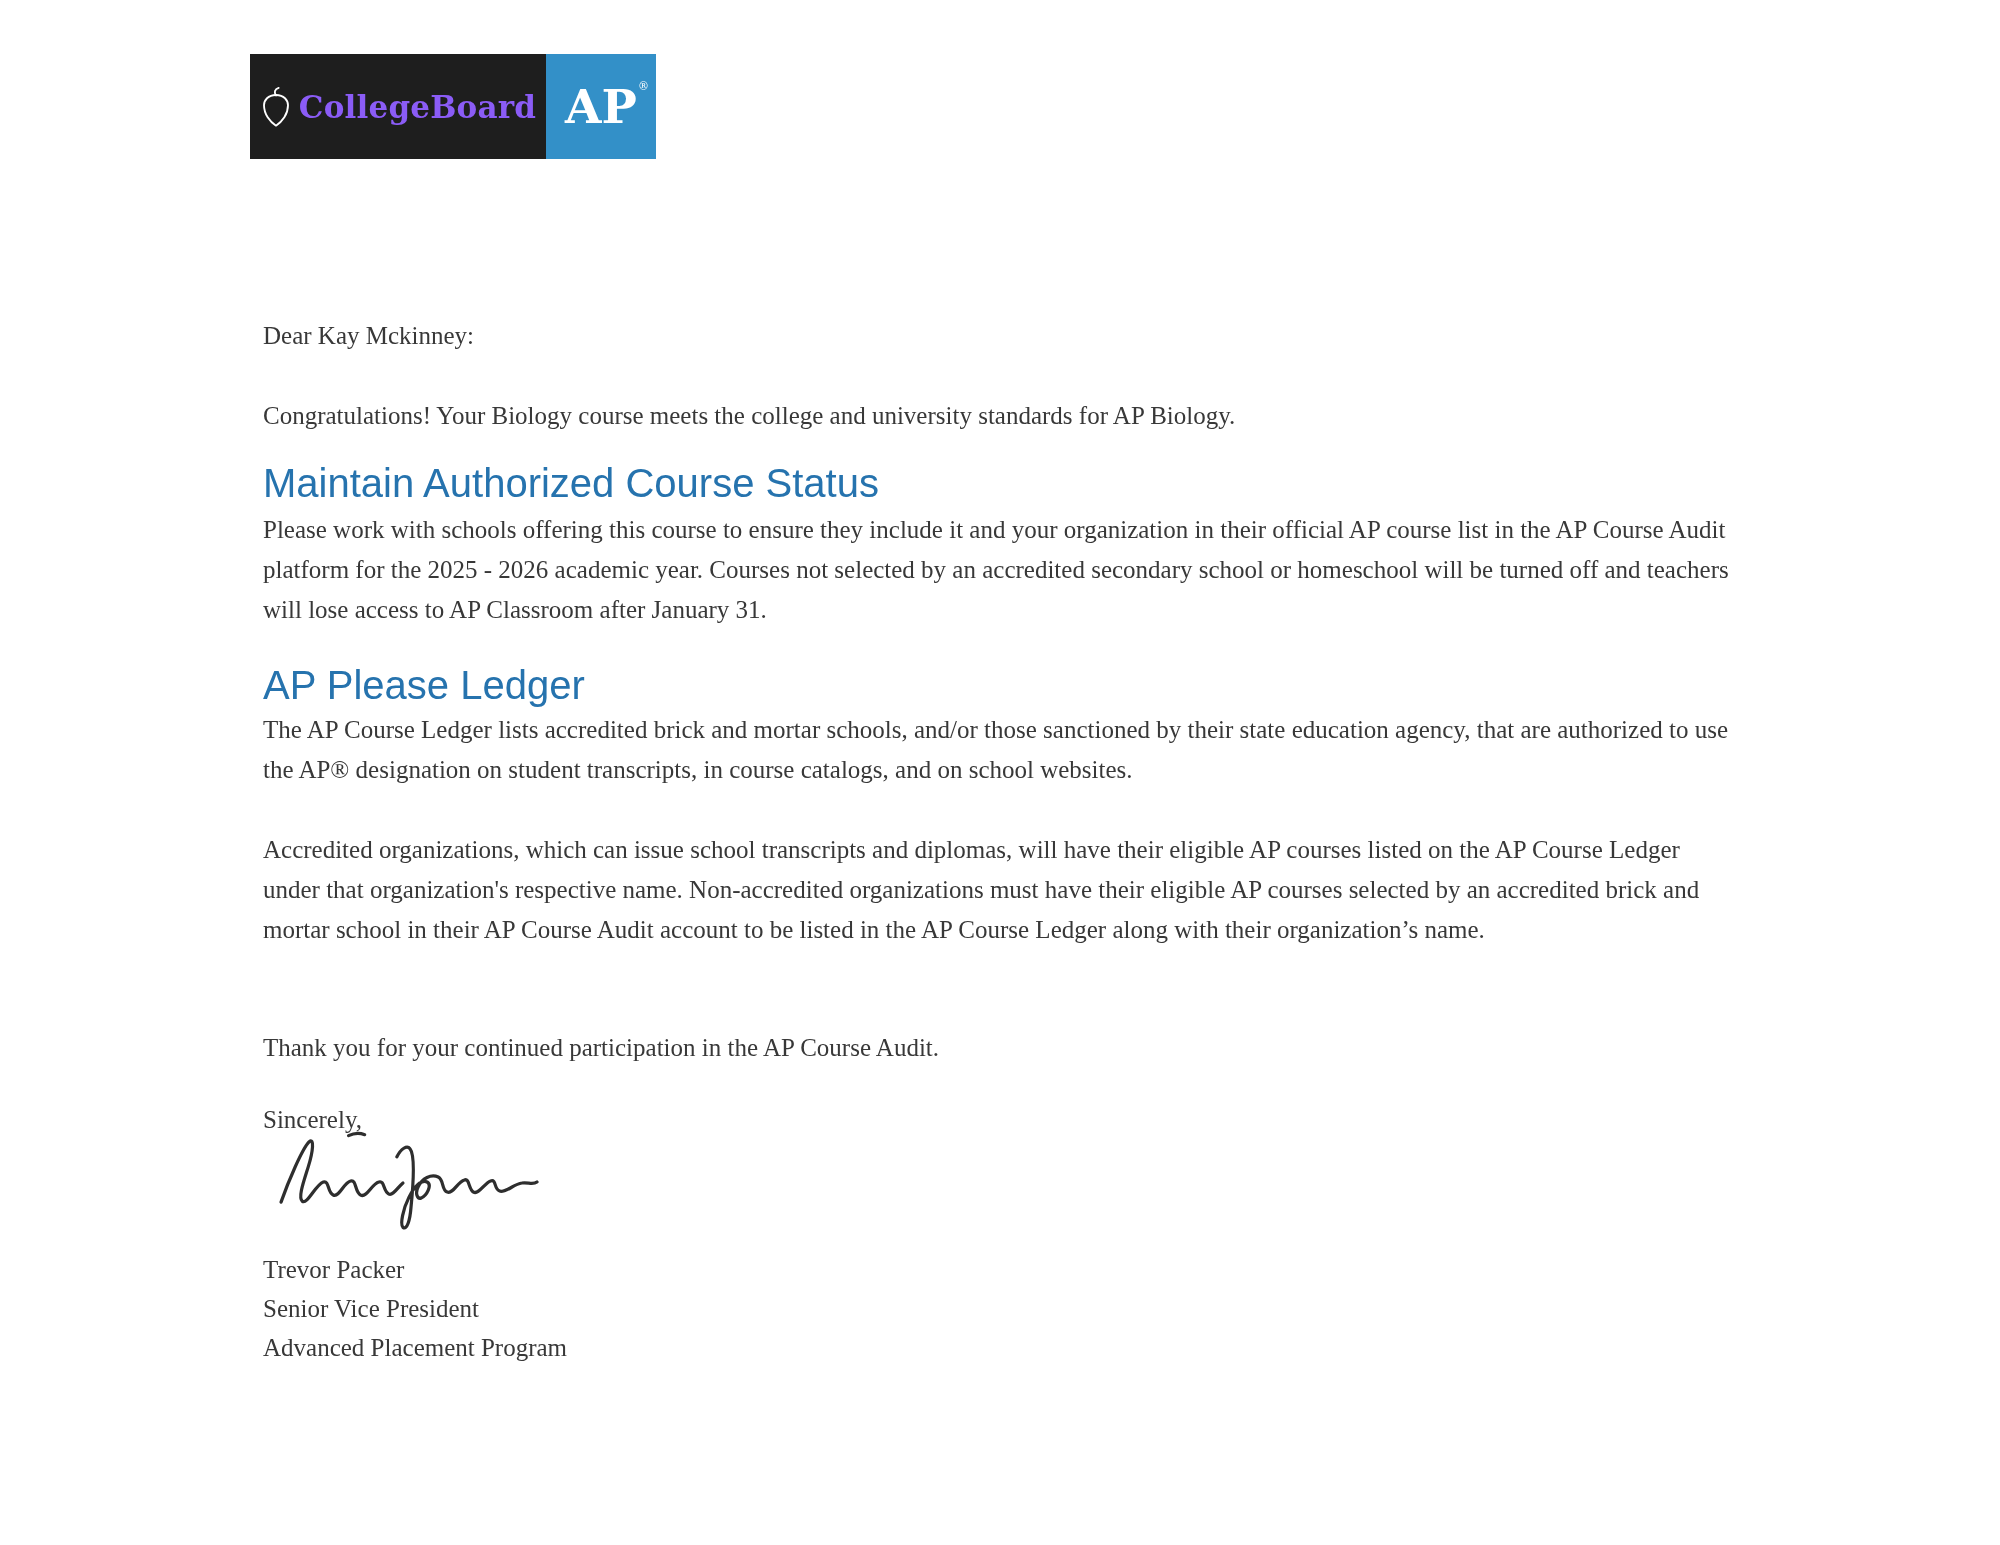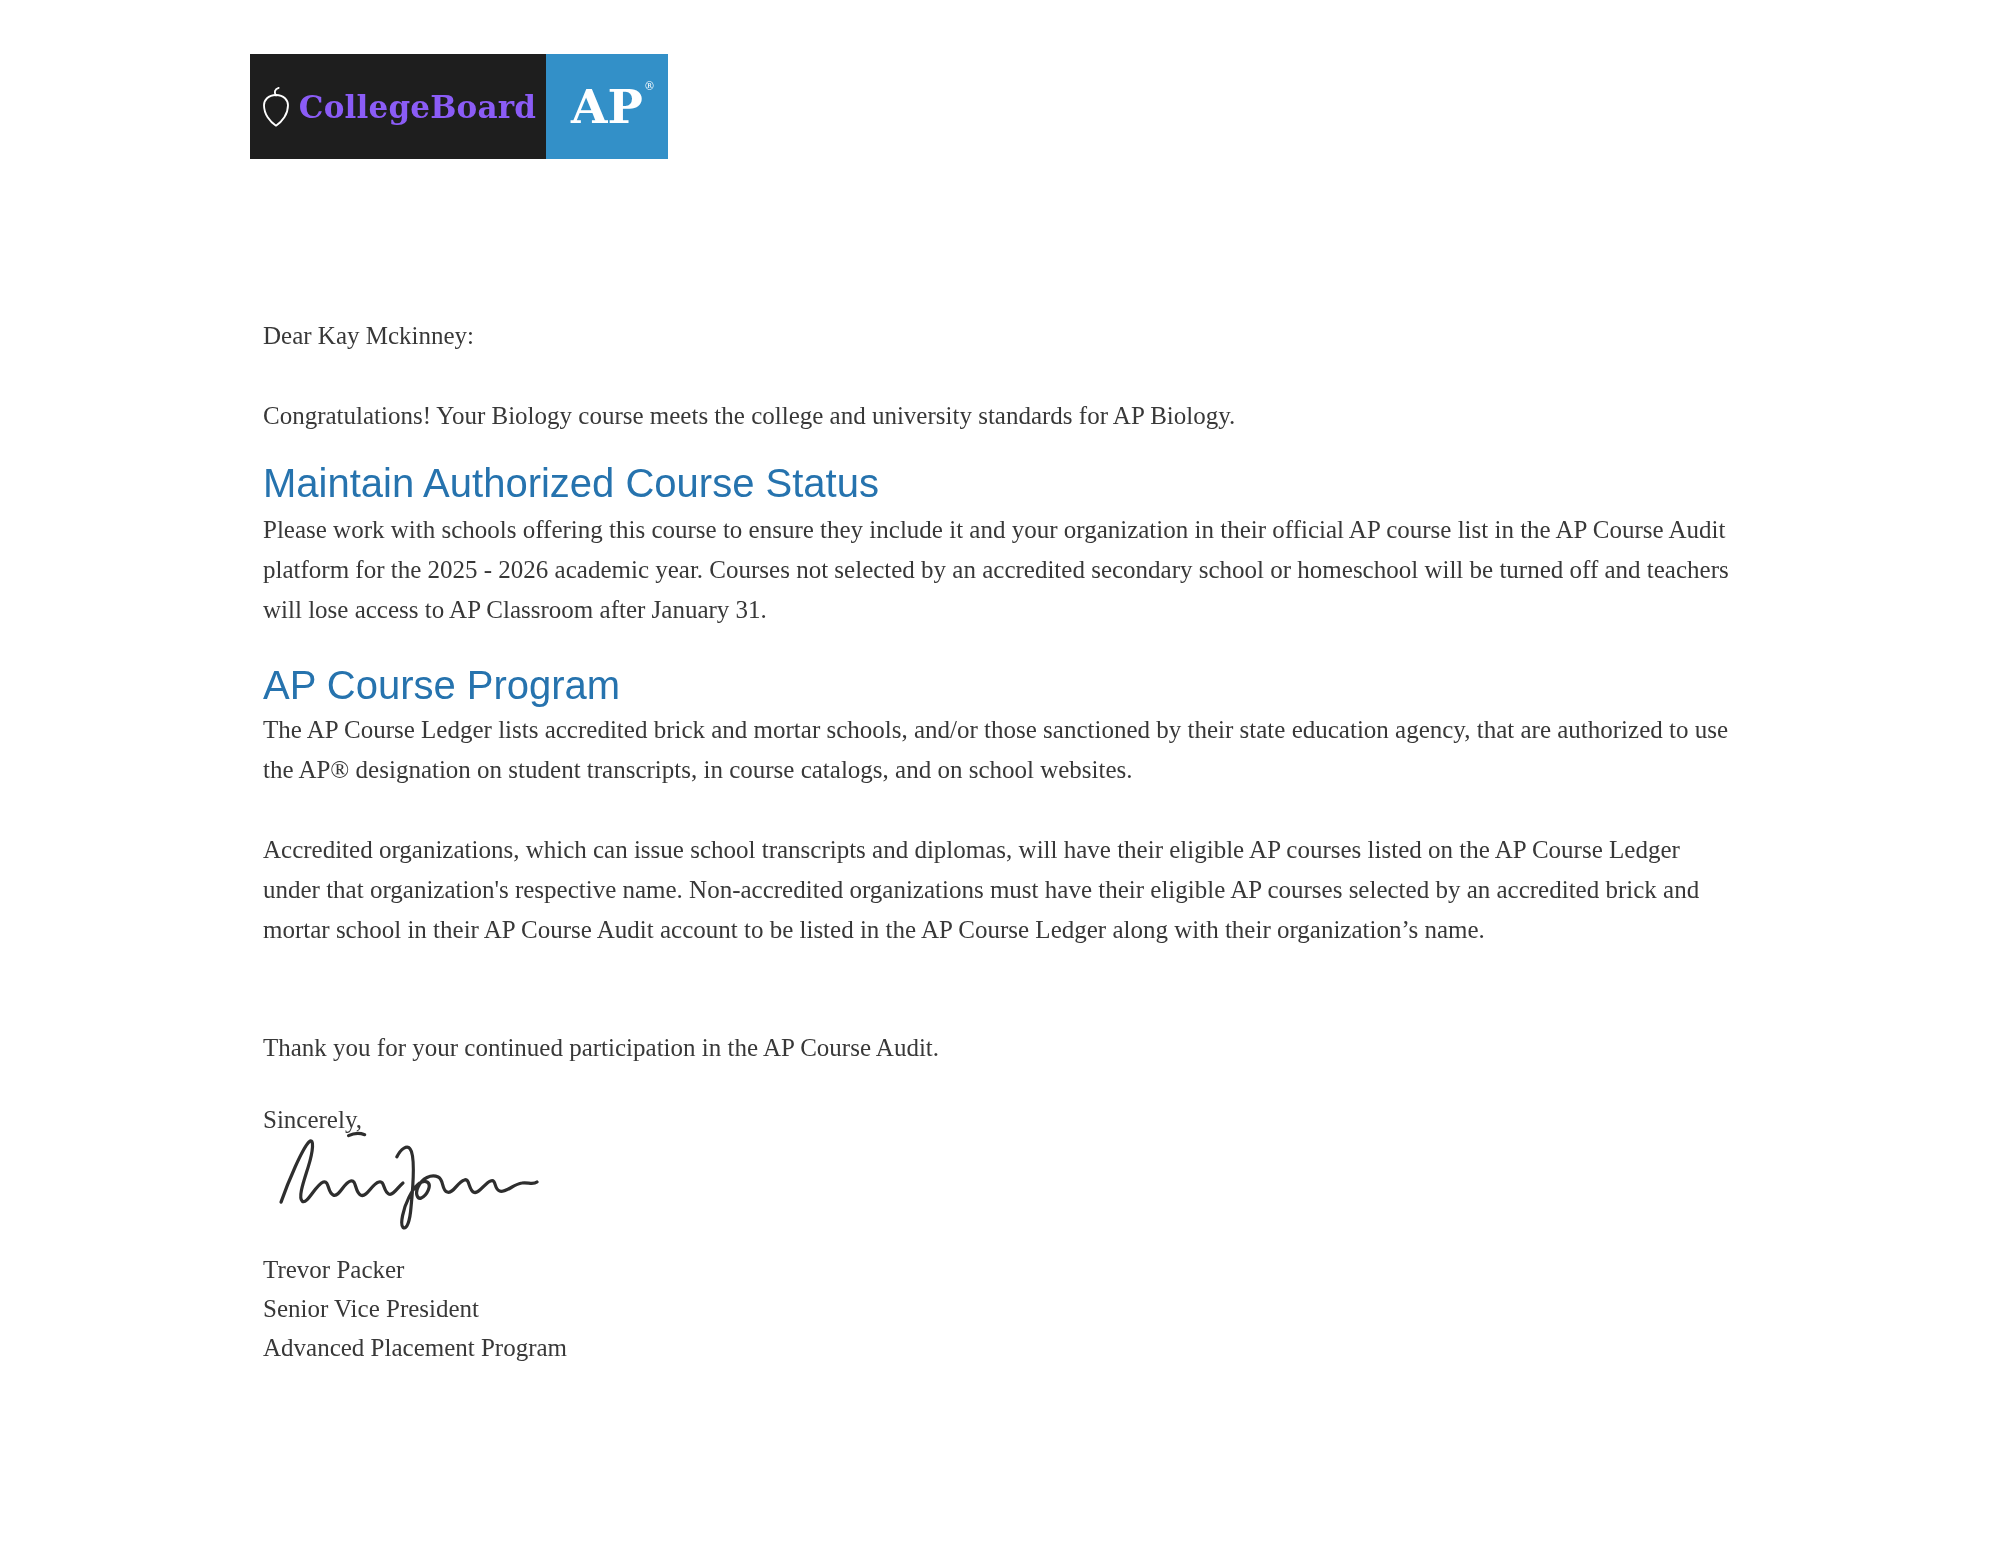--- a/index.html
+++ b/index.html
@@ -34,21 +34,21 @@
   }
   .cb-wordmark {
     color: #8b5cf6;
     font-family: "DejaVu Serif", serif;
     font-weight: bold;
     font-size: 31px;
     letter-spacing: 0.2px;
     white-space: nowrap;
   }
   .logo-blue {
-    width: 122px;
+    width: 110px;
     height: 105px;
     background: #3390c8;
     display: flex;
     align-items: center;
     justify-content: center;
   }
   .ap-wordmark {
     color: #ffffff;
     font-family: "DejaVu Serif", serif;
     font-weight: bold;
@@ -126,21 +126,21 @@
 </div>
 
 <div class="block" style="top:316px;">Dear Kay Mckinney:</div>
 
 <div class="block" style="top:396px;">Congratulations! Your Biology course meets the college and university standards for AP Biology.</div>
 
 <div class="block heading" style="top:466px;">Maintain Authorized Course Status</div>
 
 <div class="block" style="top:510px;">Please work with schools offering this course to ensure they include it and your organization in their official AP course list in the AP Course Audit platform for the 2025 - 2026 academic year. Courses not selected by an accredited secondary school or homeschool will be turned off and teachers will lose access to AP Classroom after January 31.</div>
 
-<div class="block heading" style="top:668px;">AP Course Program</div>
+<div class="block heading" style="top:668px;">AP Please Ledger</div>
 
 <div class="block" style="top:710px;">The AP Course Ledger lists accredited brick and mortar schools, and/or those sanctioned by their state education agency, that are authorized to use the AP® designation on student transcripts, in course catalogs, and on school websites.</div>
 
 <div class="block" style="top:830px;">Accredited organizations, which can issue school transcripts and diplomas, will have their eligible AP courses listed on the AP Course Ledger under that organization's respective name. Non-accredited organizations must have their eligible AP courses selected by an accredited brick and mortar school in their AP Course Audit account to be listed in the AP Course Ledger along with their organization’s name.</div>
 
 <div class="block" style="top:1028px;">Thank you for your continued participation in the AP Course Audit.</div>
 
 <div class="block" style="top:1100px;">Sincerely,</div>
 
 <div class="sig-wrap">

